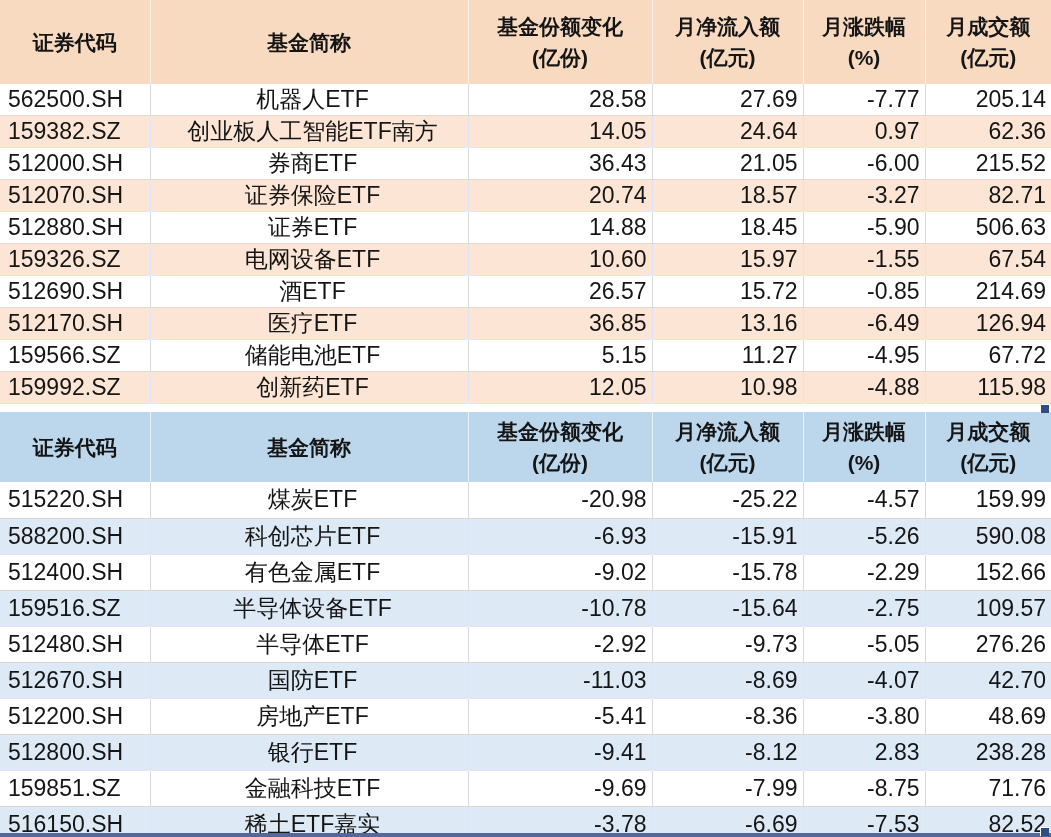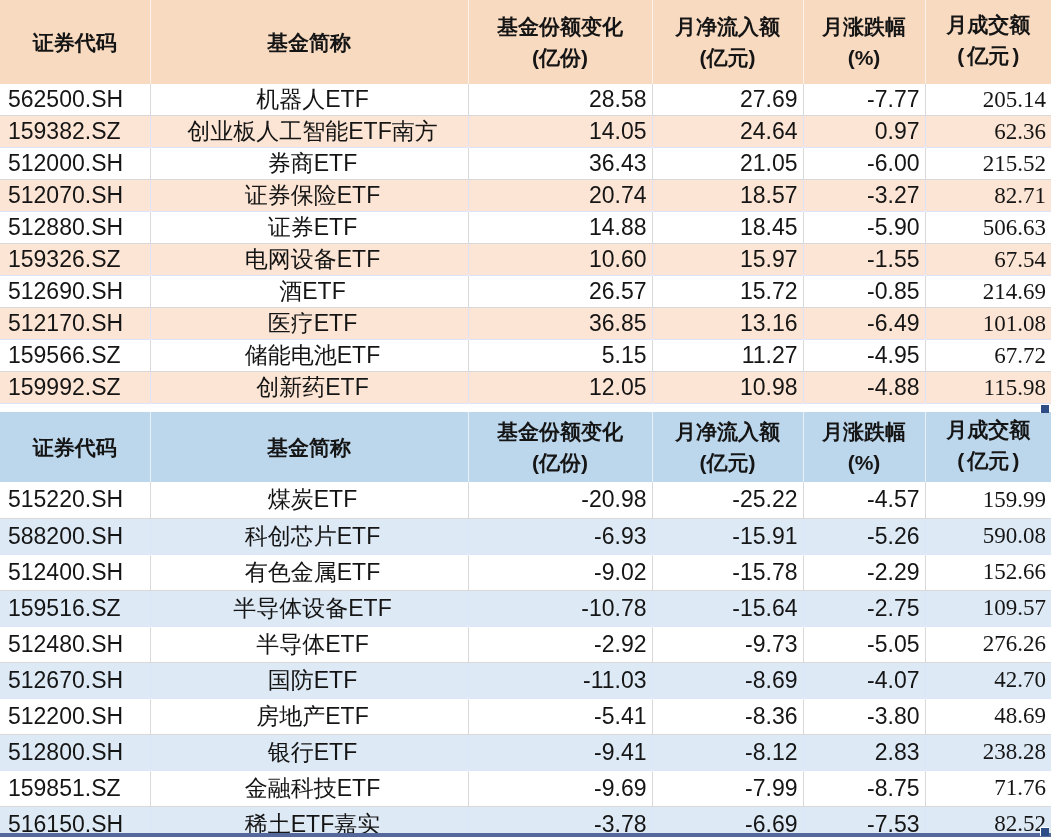--- a/index.html
+++ b/index.html
@@ -28,38 +28,38 @@
   col.c-turn { width: 126px; }
 
   thead th {
     font-weight: bold;
     font-size: 21px;
     text-align: center;
     vertical-align: middle;
     line-height: 31px;
     border-right: 1px solid rgba(255,255,255,0.65);
   }
-  thead th:last-child { border-right: none; font-family: Liberation Mono, monospace; }
+  thead th:last-child { border-right: none; }
   .t1 thead tr { height: 84px; }
   .t2 thead tr { height: 70px; }
   .t1 thead th { background: var(--t1-header, #F8DAC1); }
   .t2 thead th { background: var(--t2-header, #BCD6EC); }
 
   tbody tr { background: #ffffff; }
   .t1 tbody tr { height: 27px; }
   .t2 tbody tr { height: 36px; }
   tbody td {
     font-size: 23px;
     vertical-align: middle;
     white-space: nowrap;
     overflow: hidden;
     border-right: 1px solid #d9d9d9;
     border-bottom: 1px solid #d9d9d9;
   }
-  tbody td:last-child { border-right: none; font-family: Liberation Serif, serif; }
+  tbody td:last-child { border-right: none; }
   .t1 tbody tr.filled td { background: var(--t1-alt, #FCE5D4); border-color: rgba(255,255,255,0.85); }
   .t2 tbody tr.filled td { background: var(--t2-alt, #DDE9F5); border-color: rgba(255,255,255,0.85); }
 
   td.code { text-align: left; padding-left: 8px; }
   td.name { text-align: center; padding-left: 7px; }
   td.num  { text-align: right; padding-right: 5px; }
 
   .table-gap { height: 8px; background: #ffffff; }
 
   .bottom-bar {
@@ -170,21 +170,21 @@
           <td class="num">15.72</td>
           <td class="num">-0.85</td>
           <td class="num">214.69</td>
         </tr>
         <tr class="filled">
           <td class="code">512170.SH</td>
           <td class="name">医疗ETF</td>
           <td class="num">36.85</td>
           <td class="num">13.16</td>
           <td class="num">-6.49</td>
-          <td class="num">101.08</td>
+          <td class="num">126.94</td>
         </tr>
         <tr>
           <td class="code">159566.SZ</td>
           <td class="name">储能电池ETF</td>
           <td class="num">5.15</td>
           <td class="num">11.27</td>
           <td class="num">-4.95</td>
           <td class="num">67.72</td>
         </tr>
         <tr class="filled">

